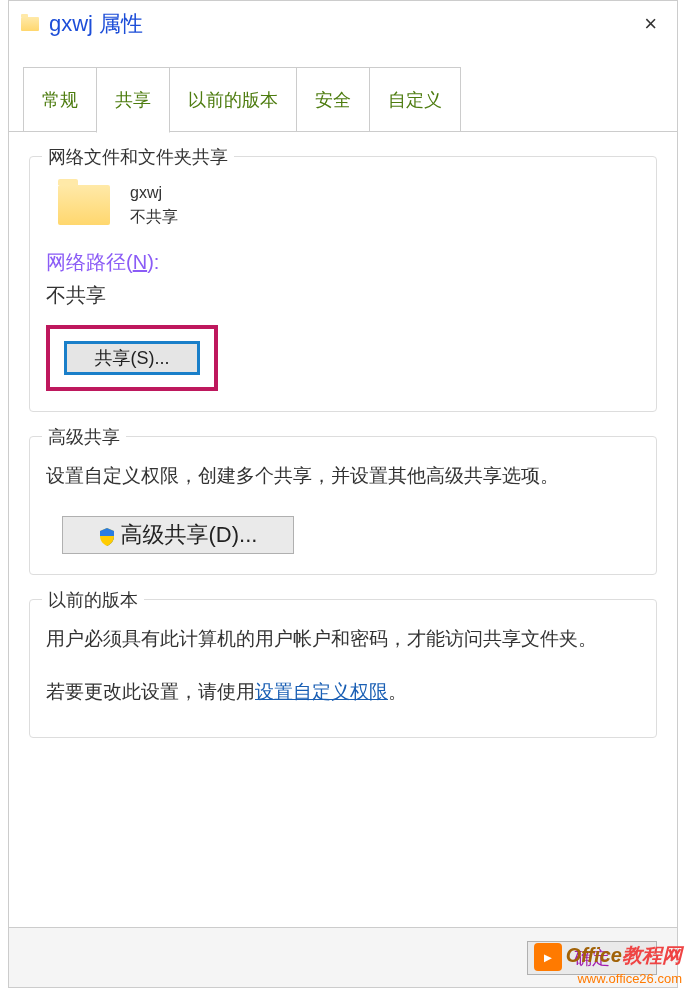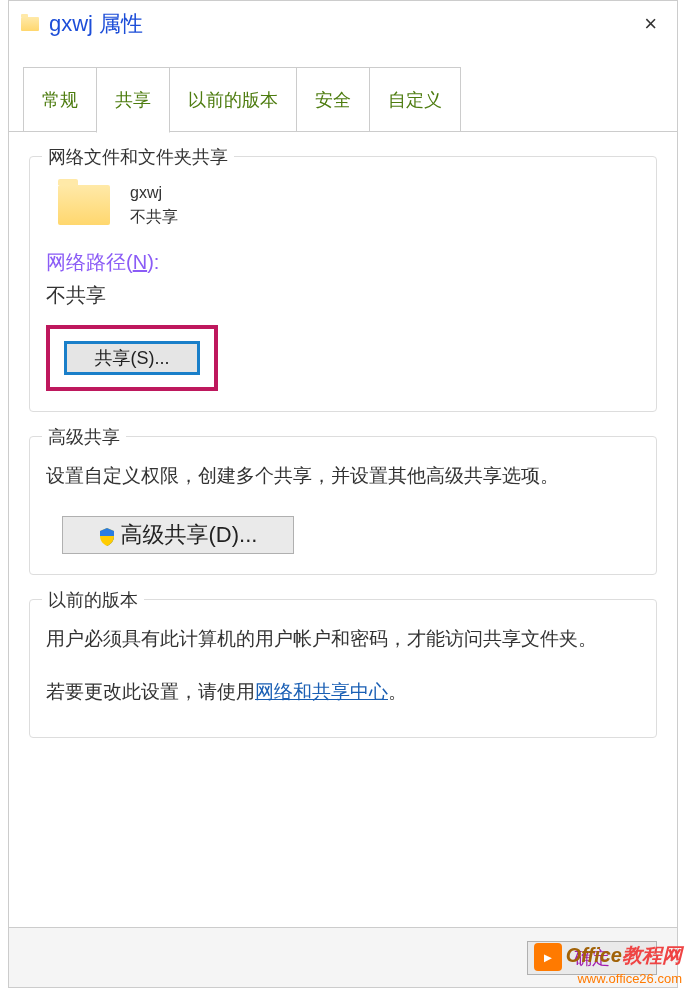--- a/index.html
+++ b/index.html
@@ -101,21 +101,21 @@
           <span>高级共享(D)...</span>
         </button>
       </div>
     </div>
 
     <div class="group">
       <div class="group-title">以前的版本</div>
       <div class="group-body">
         <div class="desc-text" style="margin-bottom:22px">用户必须具有此计算机的用户帐户和密码，才能访问共享文件夹。</div>
         <div class="desc-text" style="margin-bottom:10px">
-          <span>若要更改此设置，请使用</span><span class="link">网络和共享中心</span><span>。</span>
+          <span>若要更改此设置，请使用</span><span class="link">设置自定义权限</span><span>。</span>
         </div>
       </div>
     </div>
 
   </div>
 
   <div class="footer">
     <button class="footer-btn">确定</button>
   </div>
 </div>

